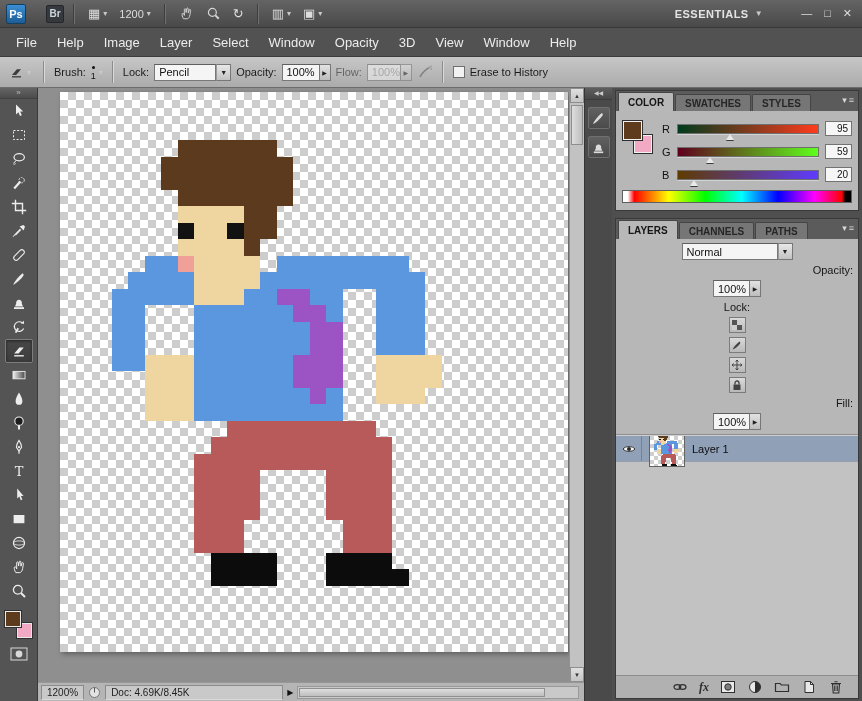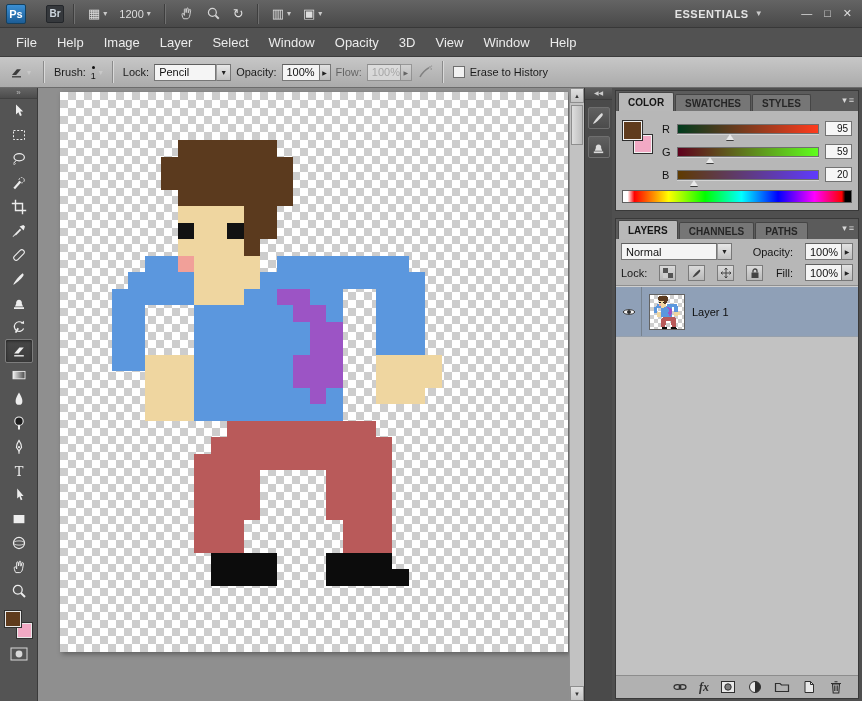--- a/index.html
+++ b/index.html
@@ -117,26 +117,26 @@
   .ch-thumb{position:absolute;top:9px;width:0;height:0;border-left:4px solid transparent;border-right:4px solid transparent;
     border-bottom:6px solid #e9e9e9;filter:drop-shadow(0 1px 0 #3c3c3c);}
   .ch-value{width:27px;height:15px;background:#f6f6f6;border:1px solid #737373;font-size:10px;color:#111;
     display:flex;align-items:center;justify-content:flex-end;padding:0 3px;}
   .spectrum{height:13px;margin:4px 6px 7px;border:1px solid #5f5f5f;
     background:linear-gradient(to right,#fff 0%,#fff 2%,#f00 5%,#ff0 20%,#0f0 36%,#0ff 52%,#00f 68%,#f0f 84%,#f00 96%,#000 97.5%,#000 100%);}
 
   
   .layers-panel{flex:1;}
   .layers-panel .pbody{flex:1;display:flex;flex-direction:column;}
-  .lp-row{display:flex;align-items:center;gap:12px;padding:4px 5px;font-size:11px;color:#161616;}
+  .lp-row{display:flex;align-items:center;gap:4px;padding:4px 5px;font-size:11px;color:#161616;flex-direction:column;}
   .lock-btn{width:17px;height:16px;background:linear-gradient(#dadada,#b9b9b9);border:1px solid #7b7b7b;
     display:inline-flex;align-items:center;justify-content:center;}
   .lp-divider{height:0;border-top:1px solid #8f8f8f;border-bottom:1px solid #cfcfcf;}
   .layer-list{flex:1;background:#c2c2c2;overflow:hidden;}
-  .layer-row{height:50px;display:flex;align-items:center;background:#8fa0b7;border-bottom:1px solid #96a0ac;}
+  .layer-row{height:26px;display:flex;align-items:center;background:#8fa0b7;border-bottom:1px solid #96a0ac;}
   .eye-cell{width:26px;height:100%;display:flex;align-items:center;justify-content:center;border-right:1px solid #76828f;}
   .layer-thumb{width:36px;height:36px;margin:0 7px;position:relative;border:1px solid #636363;background-color:#fff;
     background-image:linear-gradient(45deg,#cfcfcf 25%,transparent 25%,transparent 75%,#cfcfcf 75%),
                      linear-gradient(45deg,#cfcfcf 25%,transparent 25%,transparent 75%,#cfcfcf 75%);
     background-size:8px 8px;background-position:0 0,4px 4px;overflow:hidden;}
   #sprite-thumb{position:absolute;left:3px;top:1px;width:28px;height:34px;}
   .layer-name{font-size:11px;color:#0e0e0e;}
   .lp-bottombar{height:23px;background:#b1b1b1;border-top:1px solid #8d8d8d;display:flex;align-items:center;
     justify-content:flex-end;gap:11px;padding-right:14px;}
   .fx-label{font-family:"Liberation Serif",serif;font-style:italic;font-weight:bold;font-size:12px;color:#2f2f2f;}
@@ -693,20 +693,34 @@
               <i style="position: absolute; left: 297px; top: 429px; width: 16.8px; height: 16.8px; background: rgb(12, 12, 12);"></i>
             </div>
         </div>
         <div class="vscroll">
           <div class="sbtn">▲</div>
           <div class="vtrack">
             <div class="vthumb"></div>
           </div>
           <div class="sbtn">▼</div>
         </div>
+      </div>
+      <div class="statusbar">
+        <span class="status-box">1200%</span>
+        <span>
+            <svg width="13" height="13" viewBox="0 0 13 13">
+              <circle cx="6.5" cy="6.5" r="5" fill="#e3e3e3" stroke="#777"></circle>
+              <path d="M6.5 1.5 V6.5" stroke="#555"></path>
+            </svg>
+          </span>
+        <span class="status-box" style="width:178px;">Doc: 4.69K/8.45K</span>
+        <span class="flyout">▶</span>
+        <span class="hscroll">
+            <span class="hthumb"></span>
+          </span>
       </div>
     </div>
 
     <div class="collapsed-dock">
       <div class="cd-header" style="font-size:6px;">◀◀</div>
       <div class="cd-btn">
         <span>
             <svg width="15" height="15" viewBox="0 0 16 16">
               <path d="M2.2 13.8 C3.4 10.4 8 5 11.6 2.2 C12.8 3.2 13 4 11.8 5.6 C9.4 8.6 5.4 12.6 2.2 13.8 Z" fill="#dcdcdc"></path>
             </svg>

